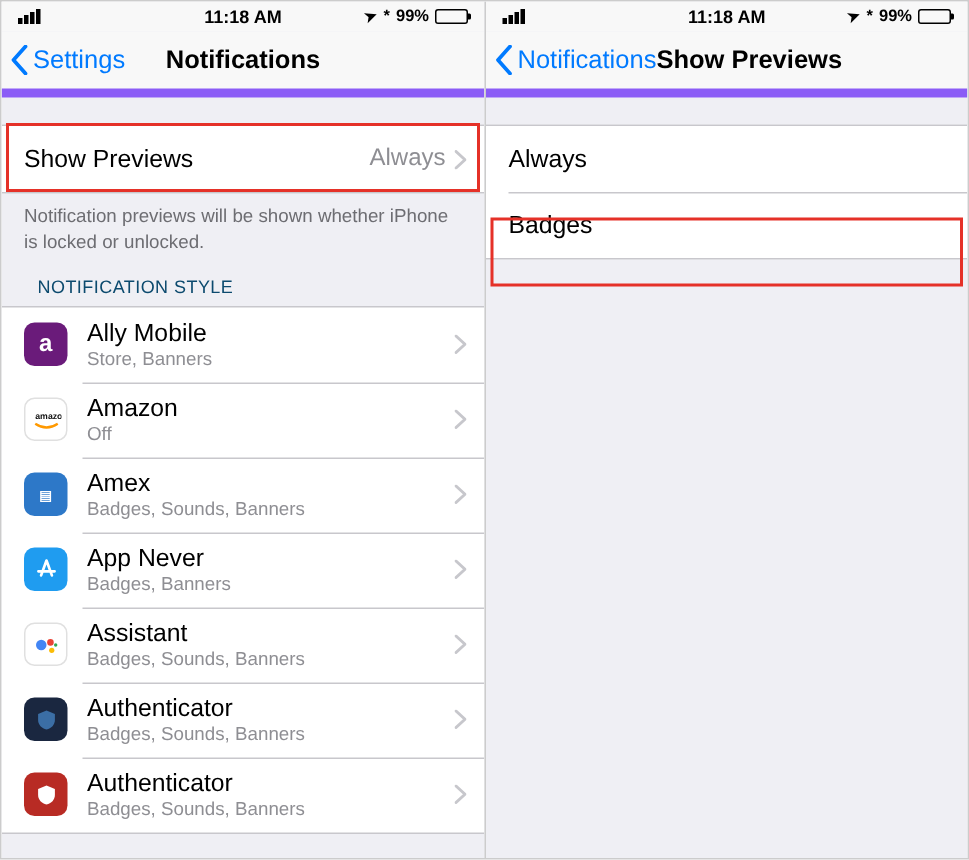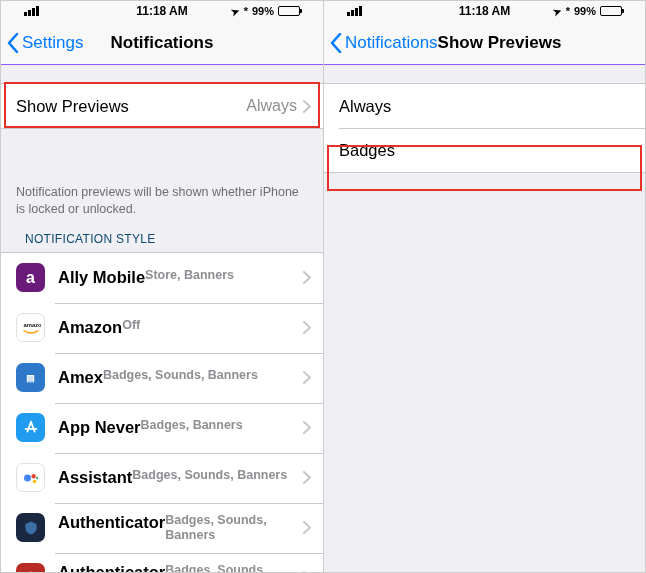--- a/index.html
+++ b/index.html
@@ -22,21 +22,21 @@
   .phone + .phone { border-left: 1px solid #ccc; }
 
   
   .statusbar {
     height: 20px;
     background: #f8f8f8;
     display: flex;
     align-items: center;
     font-size: 11px;
     font-weight: 600;
-    padding: 0 23px;
+    padding: 0 11px;
     color: #000;
     position: relative;
   }
   .sb-left, .sb-right { display: flex; align-items: center; gap: 4px; }
   .sb-center {
     position: absolute; left: 0; right: 0;
     text-align: center; font-size: 12px; font-weight: 600;
     pointer-events: none;
   }
   .sb-right { margin-left: auto; }
@@ -52,21 +52,21 @@
 
   .signal { display: inline-flex; align-items: flex-end; gap: 1px; }
   .signal span { width: 3px; background: #000; display: inline-block; }
   .signal span:nth-child(1){height:4px;} .signal span:nth-child(2){height:6px;}
   .signal span:nth-child(3){height:8px;} .signal span:nth-child(4){height:10px;}
 
   
   .navbar {
     height: 44px;
     background: #f8f8f8;
-    border-bottom: 1px solid #8b5cf6;
+    border-bottom: 6px solid #8b5cf6;
     display: flex;
     align-items: center;
     position: relative;
     padding: 0 6px;
   }
   .navbar .back {
     display: flex; align-items: center;
     color: #007aff; font-size: 17px; cursor: pointer;
   }
   .navbar .back svg { width: 12px; height: 20px; margin-right: 3px; }
@@ -79,21 +79,21 @@
 
   .content { flex: 1; overflow: hidden; }
 
   
   .group-spacer { height: 18px; }
   .group-header {
     font-size: 12px; color: #0c4a6e; padding: 6px 24px 6px;
     text-transform: uppercase; letter-spacing: 0.3px;
   }
   .group-footer {
-    font-size: 12.5px; color: #6d6d72; padding: 7px 15px 8px; line-height: 1.35; margin-top: 48px;
+    font-size: 12.5px; color: #6d6d72; padding: 7px 15px 8px; line-height: 1.35;
   }
   .list {
     background: #fff;
     border-top: 1px solid #c8c7cc;
     border-bottom: 1px solid #c8c7cc;
   }
   .row {
     display: flex; align-items: center;
     min-height: 44px;
     padding: 6px 12px 6px 15px;
@@ -115,21 +115,21 @@
   .highlight-box {
     position: absolute; border: 2px solid #e53128; pointer-events: none;
   }
 
   
   .app-icon {
     width: 29px; height: 29px; border-radius: 7px; margin-right: 13px;
     flex-shrink: 0; display: flex; align-items: center; justify-content: center;
     font-size: 16px; color: #fff; font-weight: 700;
   }
-  .app-text { flex: 1; display: flex; flex-direction: row; font-weight: bold; }
+  .app-text { flex: 1; display: flex; flex-direction: column; }
   .app-name { font-size: 16.5px; color: #000; line-height: 1.15; }
   .app-detail { font-size: 12.5px; color: #8e8e93; line-height: 1.15; }
   .row.app { min-height: 50px; padding-top: 7px; padding-bottom: 7px; }
 
   
   .ic-ally { background: #6a1b7a; }
   .ic-amazon { background: #fff; border: 1px solid #e0e0e0; }
   .ic-amex { background: #2d78c8; }
   .ic-appstore { background: #1f9cf0; }
   .ic-assistant { background: #fff; border: 1px solid #e0e0e0; }

